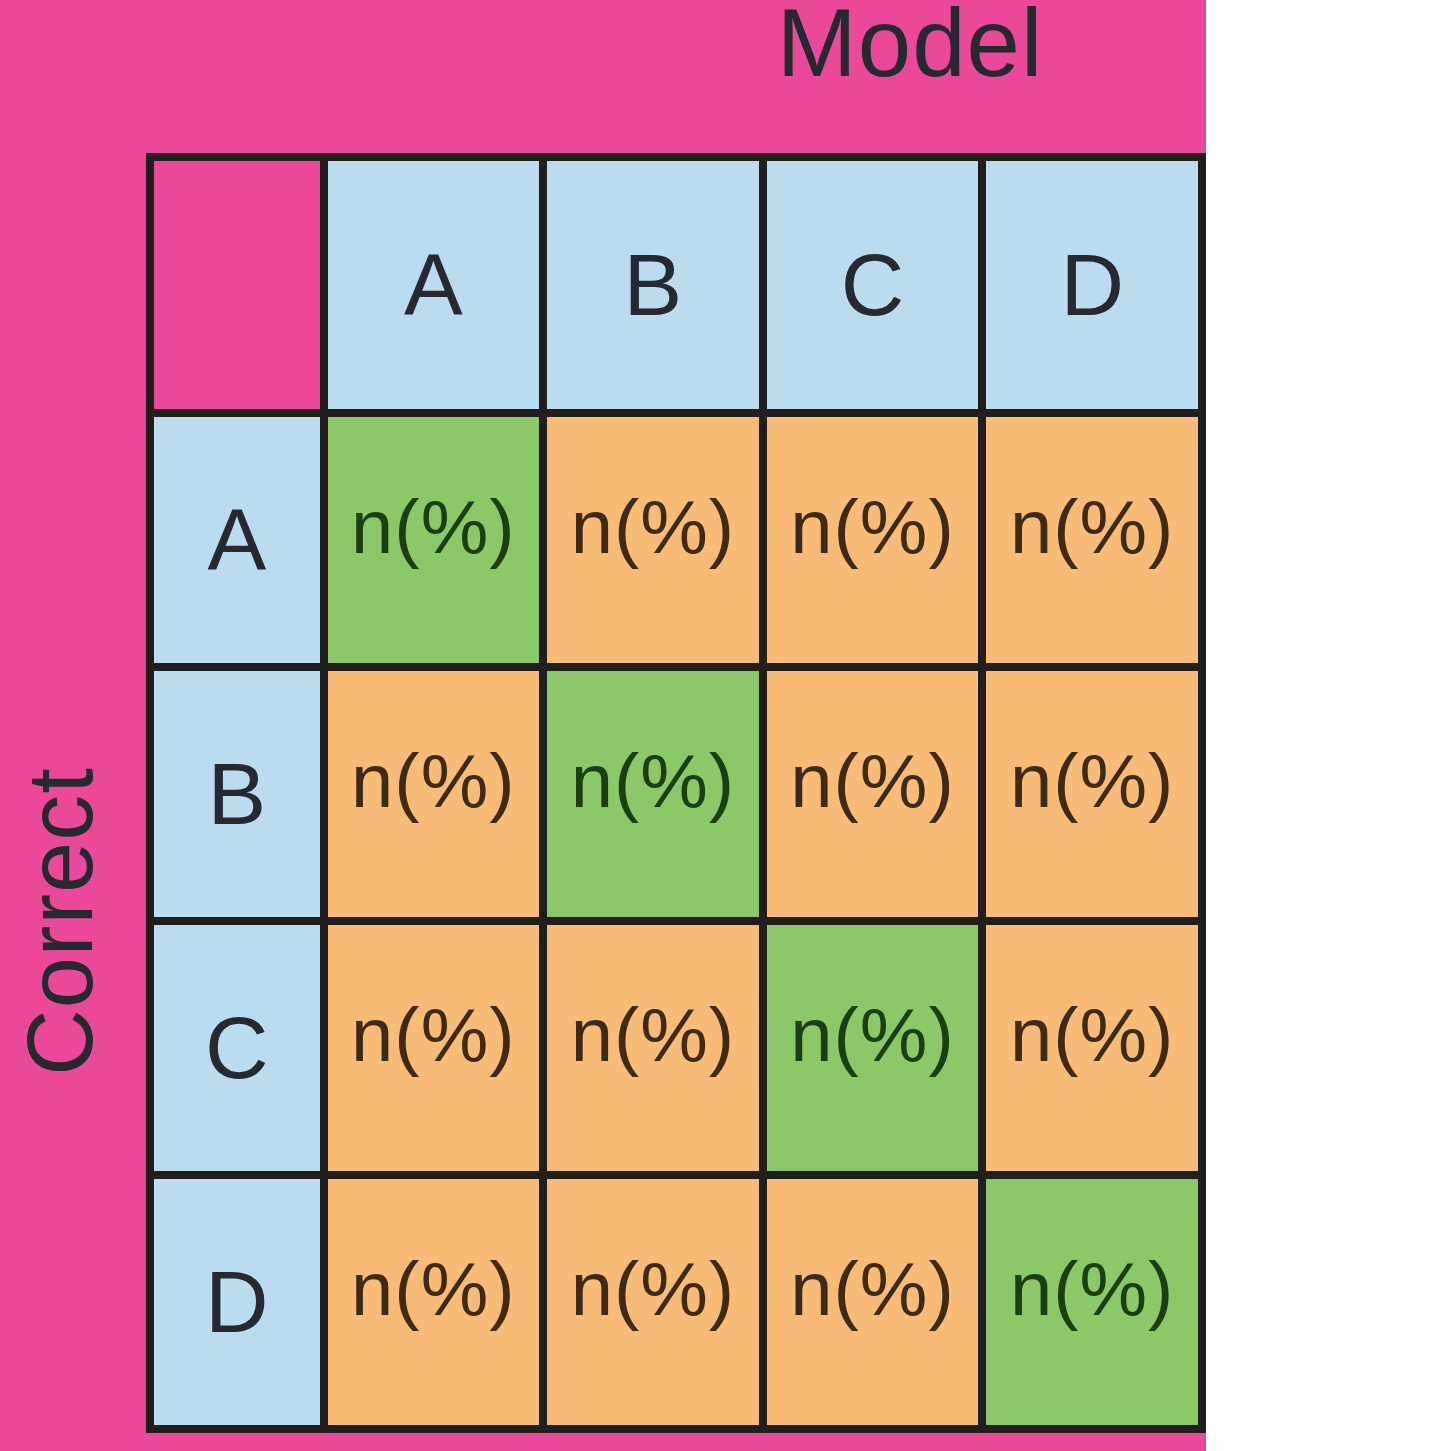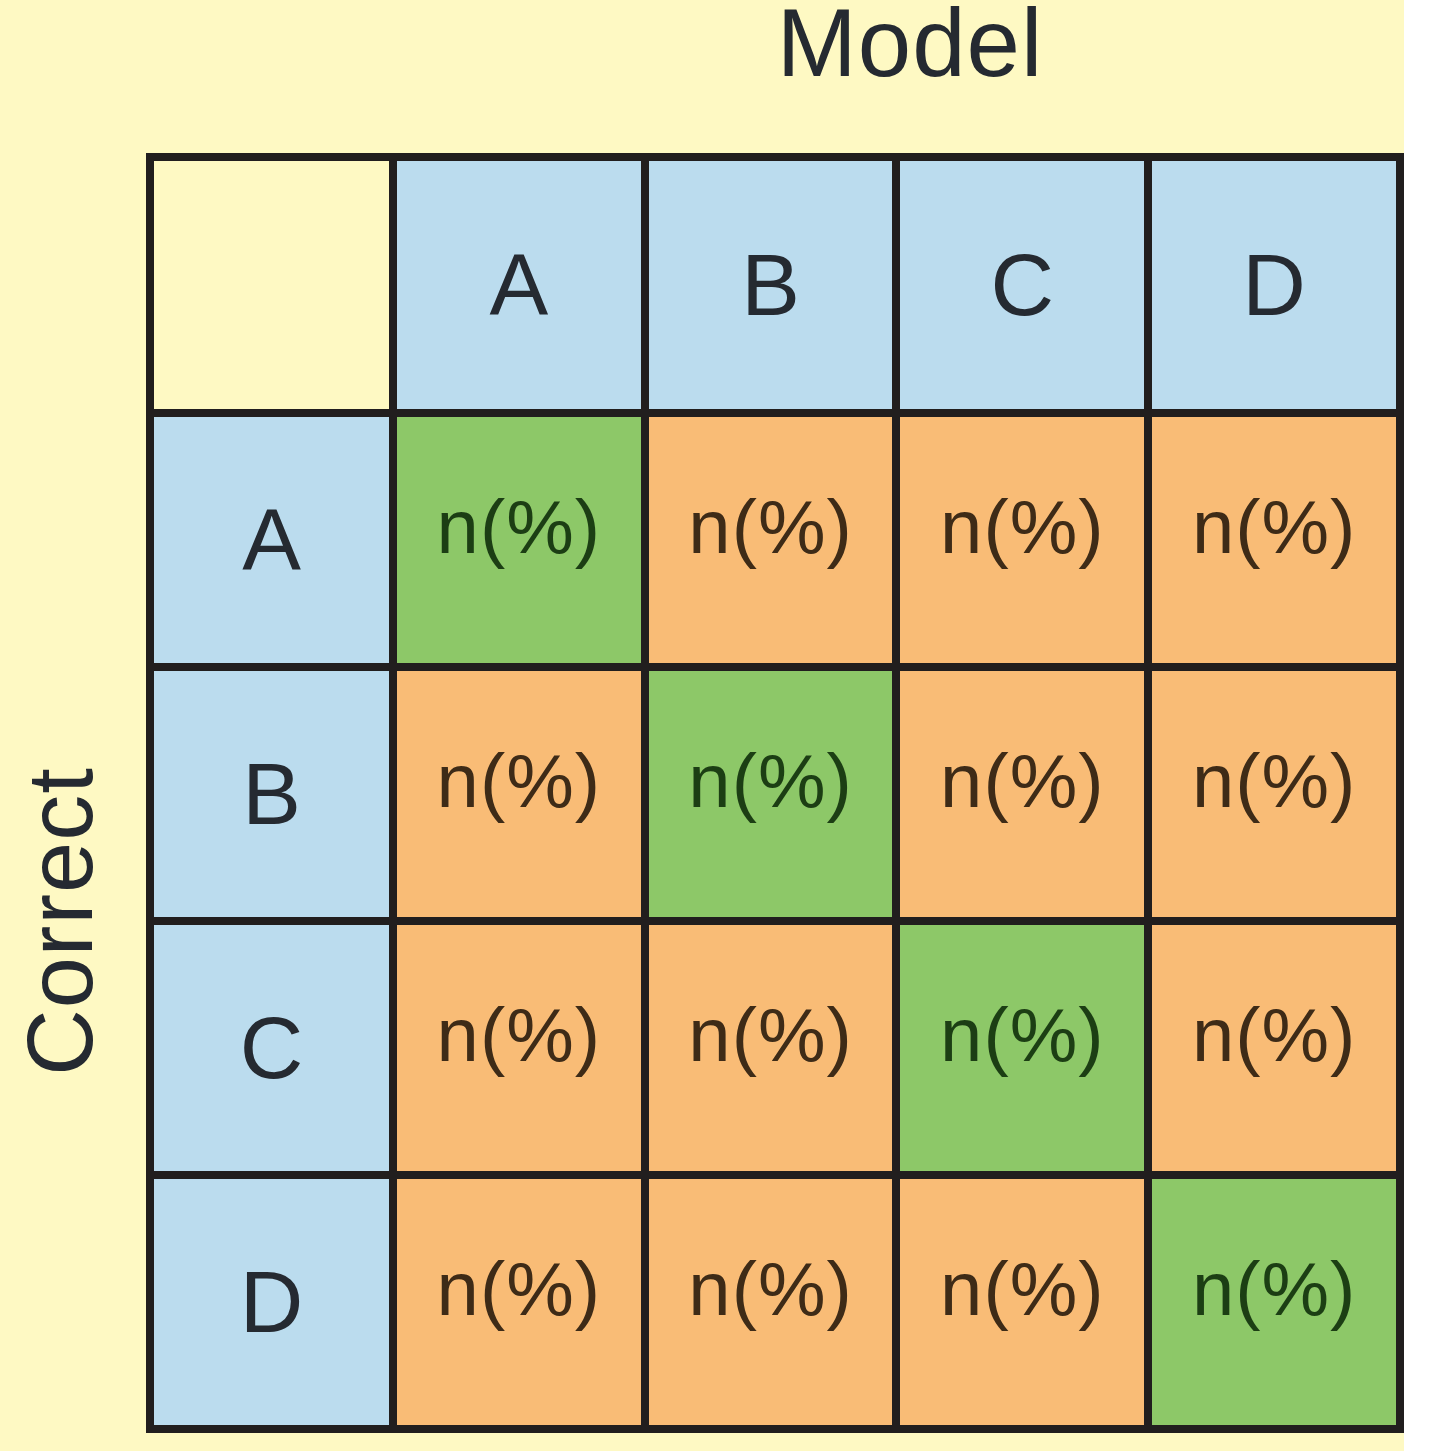--- a/index.html
+++ b/index.html
@@ -3,23 +3,23 @@
 <meta charset="utf-8">
 <style>
   html, body {
     margin: 0;
     padding: 0;
     background: #ffffff;
     font-family: "Liberation Sans", "DejaVu Sans", sans-serif;
   }
   .canvas {
     position: relative;
-    width: 1404px;
+    width: 1206px;
     height: 1451px;
-    background: #fef9c3;
+    background: #ec4899;
     overflow: hidden;
   }
   
   .model-title {
     position: absolute;
     left: 400px;
     top: -10px;
     width: 1020px;
     text-align: center;
     font-size: 96px;

